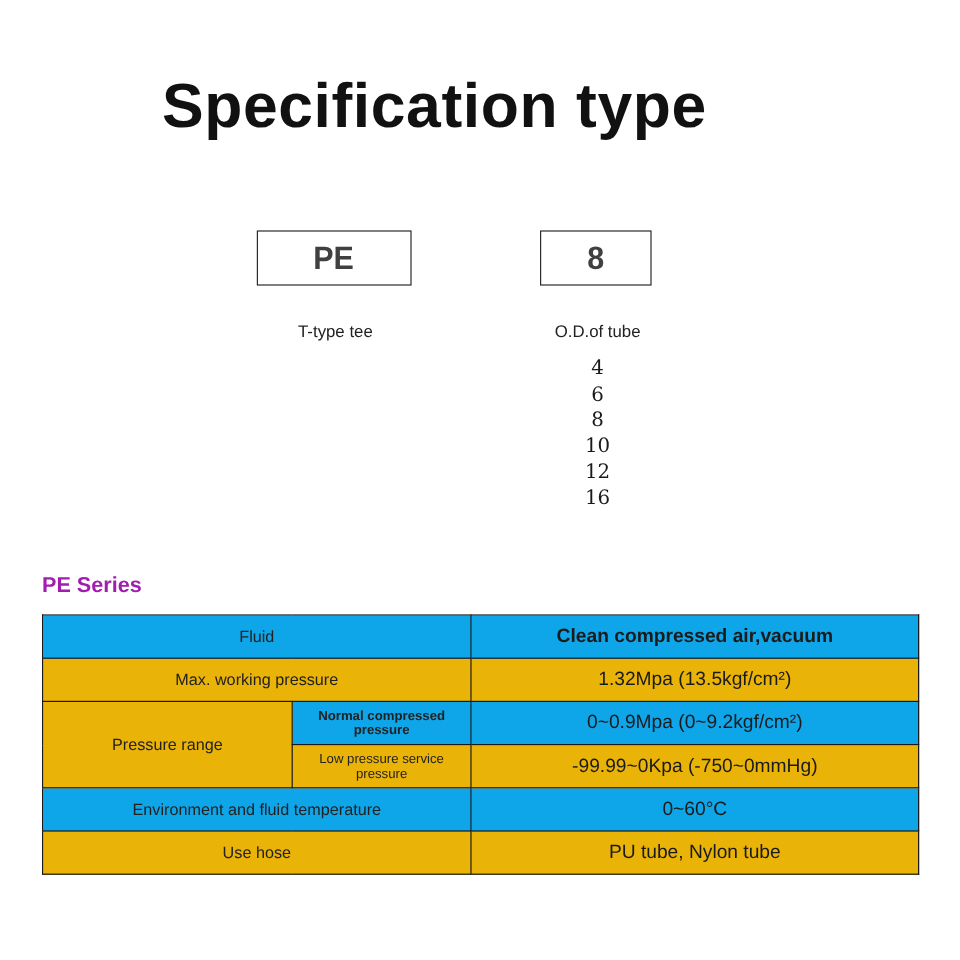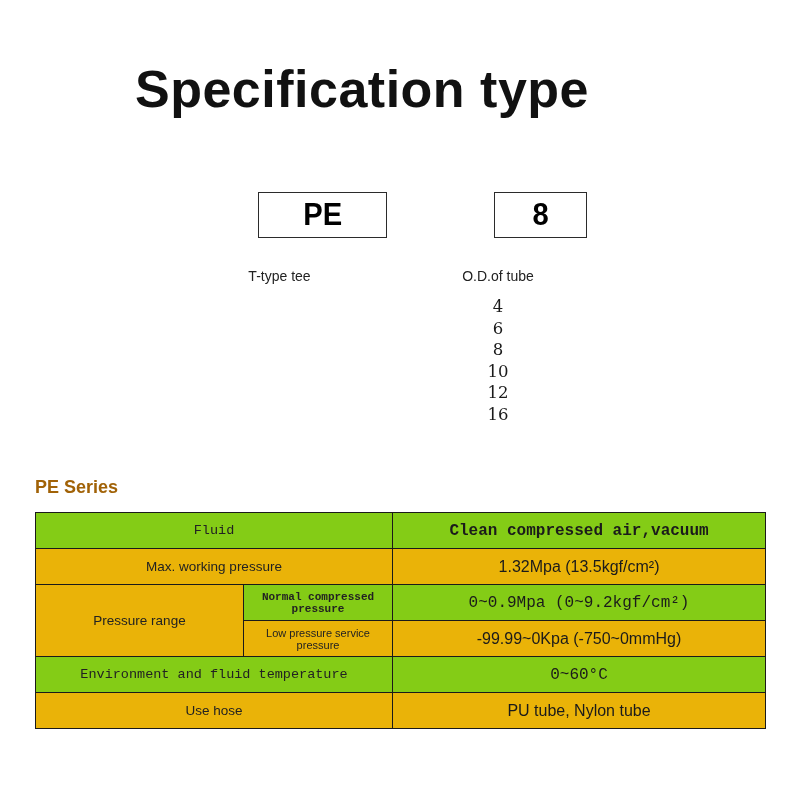--- a/index.html
+++ b/index.html
@@ -10,21 +10,21 @@
   .title {
     position: absolute; top: 58px; left: 0; width: 724px;
     text-align: center; font-size: 52px; font-weight: 700;
     letter-spacing: 0.5px; color: #111; line-height: 1.2;
   }
 
   .code-box {
     position: absolute; top: 192px; height: 46px;
     border: 1.5px solid #2b2b2b; background: #fff;
     display: flex; align-items: center; justify-content: center;
-    font-weight: 700; font-size: 31px; color: #000000; margin-left: 44px;
+    font-weight: 700; font-size: 27px; color: #404040;
   }
   .code-box span { transform: scaleX(0.94); }
   .pe-box { left: 214px; width: 129px; }
   .od-box { left: 450px; width: 93px; }
 
   .code-label {
     position: absolute; top: 268px; font-size: 14px; color: #222;
     text-align: center;
   }
   .pe-label { left: 215px; width: 129px; }
@@ -32,33 +32,33 @@
 
   .od-list {
     position: absolute; left: 428px; top: 296px; width: 140px;
     text-align: center; font-family: "DejaVu Serif", serif;
     font-size: 16.5px; color: #1a1a1a;
   }
   .od-item { height: 21.5px; line-height: 21.5px; }
 
   .series-heading {
     position: absolute; left: 35px; top: 477px;
-    font-size: 18px; font-weight: 700; color: #a16207;
+    font-size: 18px; font-weight: 700; color: #a21caf;
   }
 
   .spec-table {
     position: absolute; left: 35px; top: 512px; width: 730px;
     border-collapse: collapse; table-layout: fixed;
   }
   .spec-table td {
     border: 1px solid #1a1a1a; height: 36px;
     text-align: center; vertical-align: middle;
     background: #eab308; padding: 2px 4px;
   }
-  .spec-table td.beige { background: #84cc16; font-family: Liberation Mono, monospace; }
+  .spec-table td.beige { background: #0ea5e9; }
   .spec-table td.label { font-size: 13.5px; color: #222; }
   .spec-table td.sublabel { font-size: 11px; color: #222; }
   .spec-table td.sublabel.semibold { font-weight: 700; }
   .spec-table td.value { font-size: 16px; color: #1b1b1b; }
   .spec-table td.value.value-bold { font-weight: 700; }
 </style>
 </head>
 <body>
 
 <div class="page">

